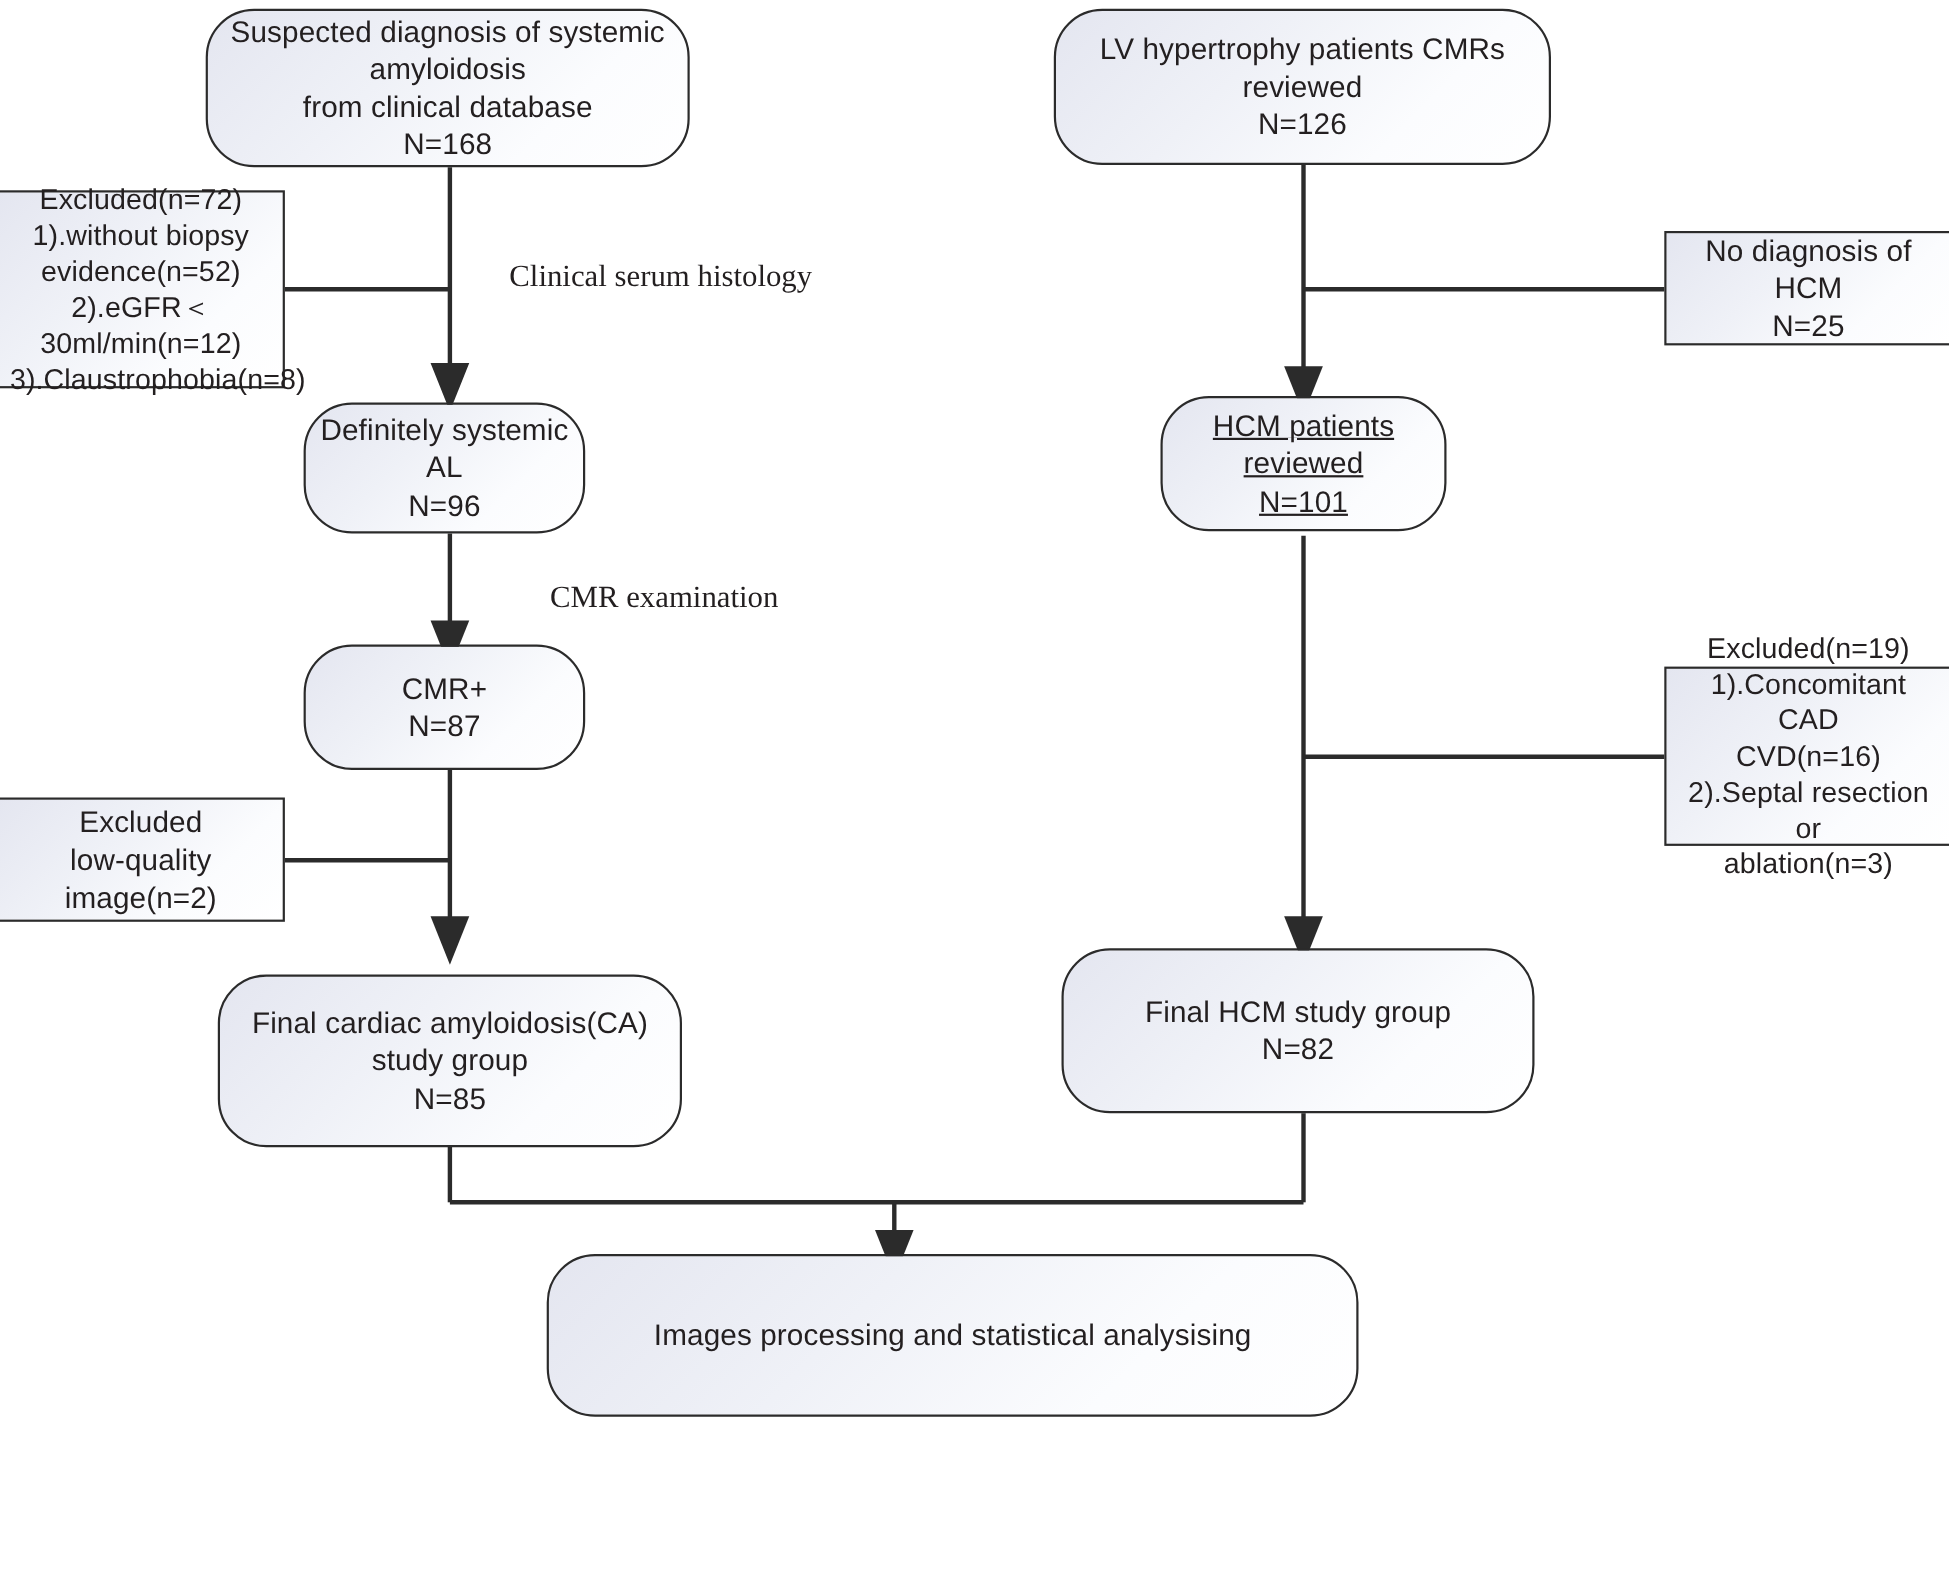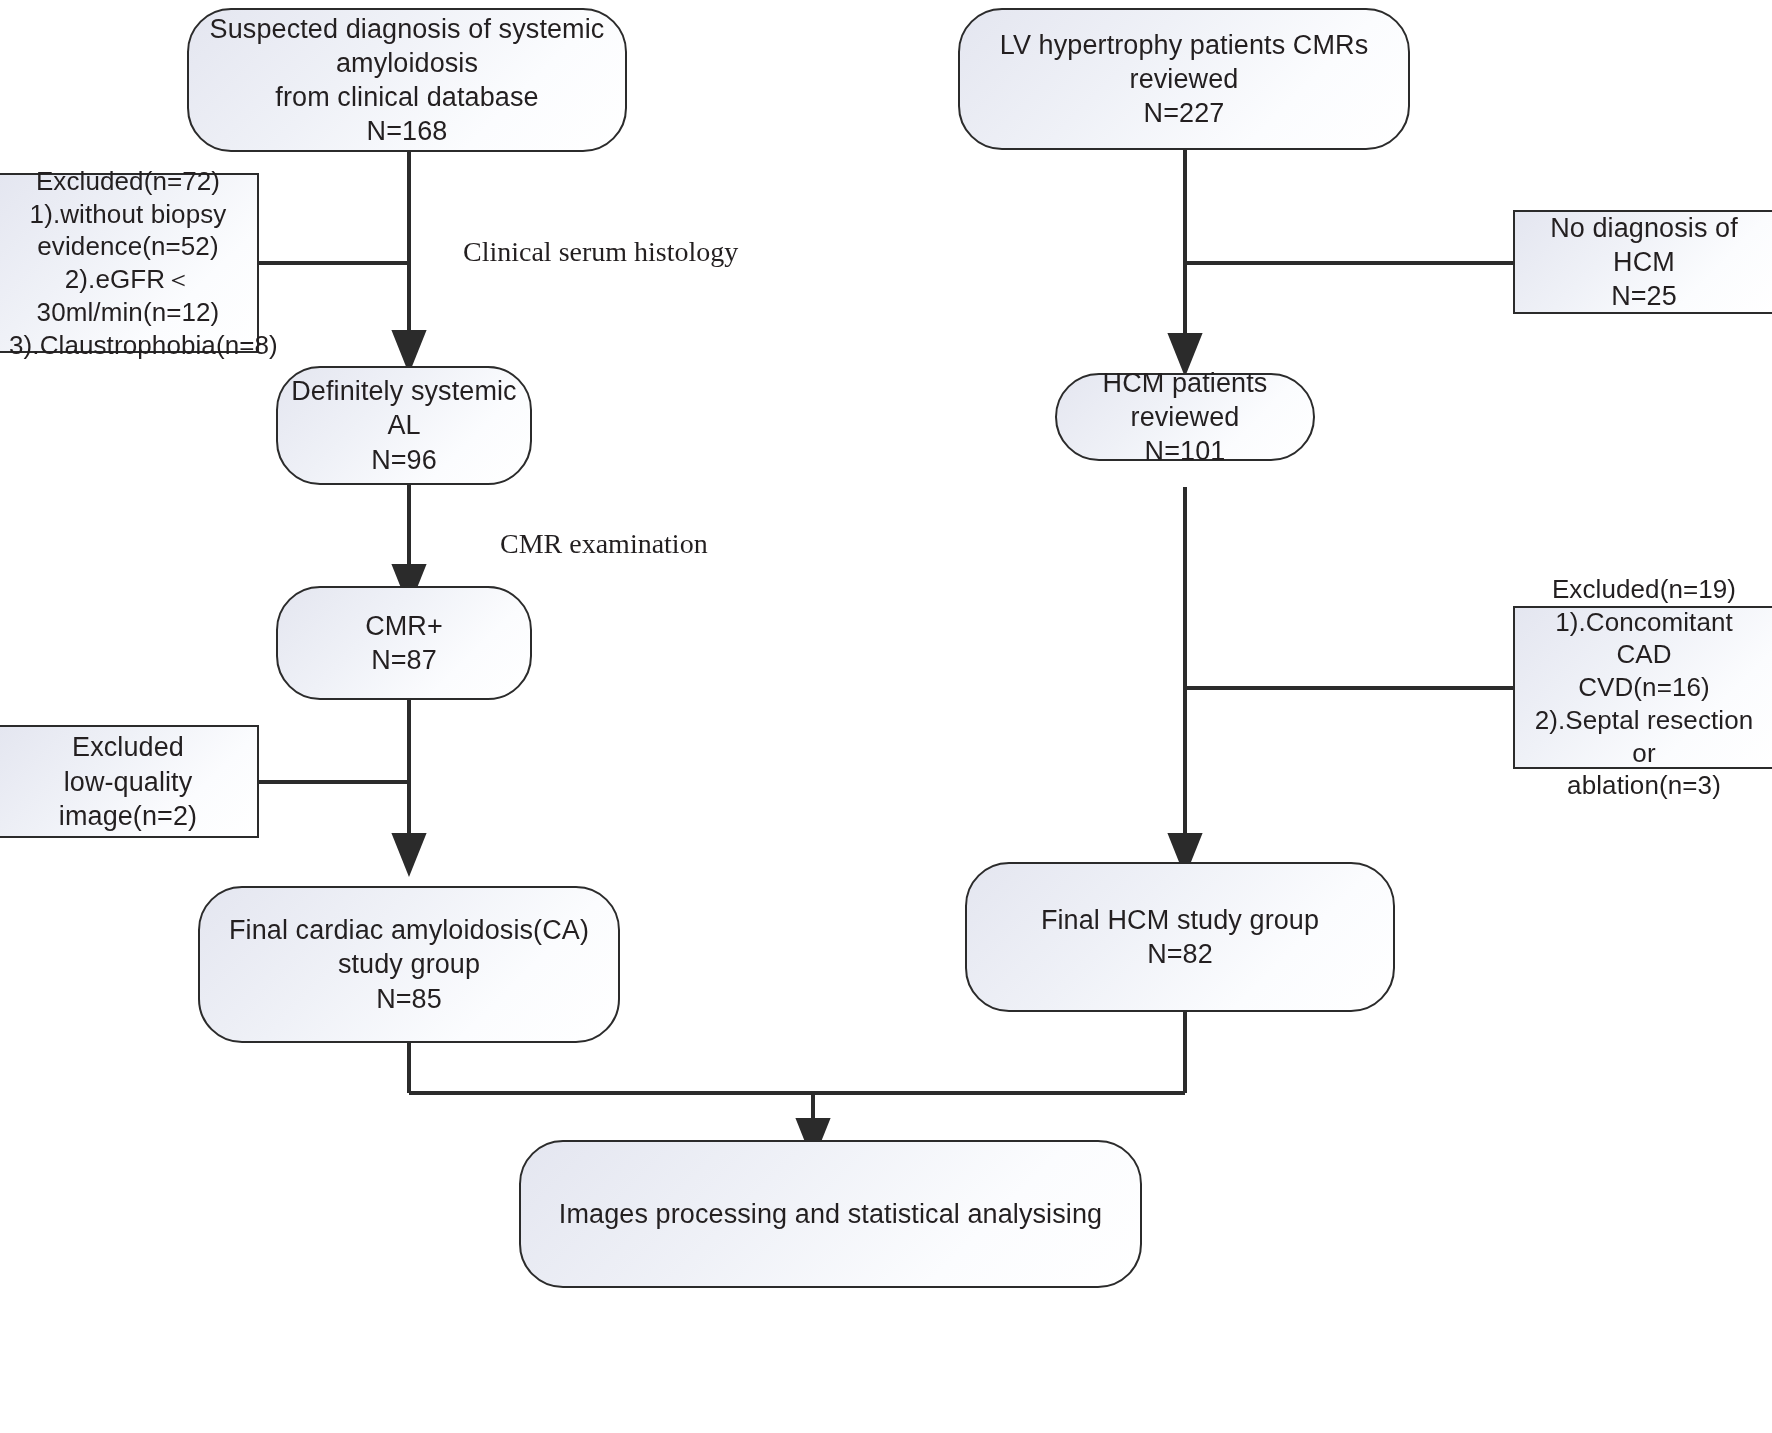--- a/index.html
+++ b/index.html
@@ -100,21 +100,21 @@
   </svg>
 
   <div class="node round" style="left:187px; top:8px; width:440px; height:144px;">
     <span class="txt">Suspected diagnosis of systemic amyloidosis
 from clinical database
 N=168</span>
   </div>
 
   <div class="node round" style="left:958px; top:8px; width:452px; height:142px;">
     <span class="txt">LV hypertrophy patients CMRs reviewed
-N=227</span>
+N=126</span>
   </div>
 
   <div class="node rect" style="left:-3px; top:173px; width:262px; height:180px; font-size:26px;">
     <span class="txt">Excluded(n=72)
 1).without biopsy
 evidence(n=52)
 2).eGFR＜
 30ml/min(n=12)
 3).Claustrophobia(n=8)</span>
   </div>
@@ -124,21 +124,21 @@
 N=25</span>
   </div>
 
   <div class="edge-label" style="left:463px; top:236px;">Clinical serum histology</div>
 
   <div class="node round" style="left:276px; top:366px; width:256px; height:119px;">
     <span class="txt">Definitely systemic AL
 N=96</span>
   </div>
 
-  <div class="node round" style="left:1055px; top:373px; width:260px; height:88px;">
+  <div class="node round" style="left:1055px; top:360px; width:260px; height:123px;text-decoration:underline;">
     <span class="txt">HCM patients reviewed
 N=101</span>
   </div>
 
   <div class="edge-label" style="left:500px; top:528px;">CMR examination</div>
 
   <div class="node round" style="left:276px; top:586px; width:256px; height:114px;align-items:center;">
     <span class="txt">CMR+
 N=87</span>
   </div>
@@ -159,17 +159,17 @@
   <div class="node round" style="left:198px; top:862px; width:422px; height:157px;margin-top:24px;">
     <span class="txt">Final cardiac amyloidosis(CA) study group
 N=85</span>
   </div>
 
   <div class="node round" style="left:965px; top:862px; width:430px; height:150px;">
     <span class="txt">Final HCM study group
 N=82</span>
   </div>
 
-  <div class="node round" style="left:519px; top:1140px; width:623px; height:148px;align-items:center;">
+  <div class="node round" style="left:497px; top:1140px; width:738px; height:148px;align-items:center;">
     <span class="txt">Images processing and statistical analysising</span>
   </div>
 
 </div>
 
 </body></html>

